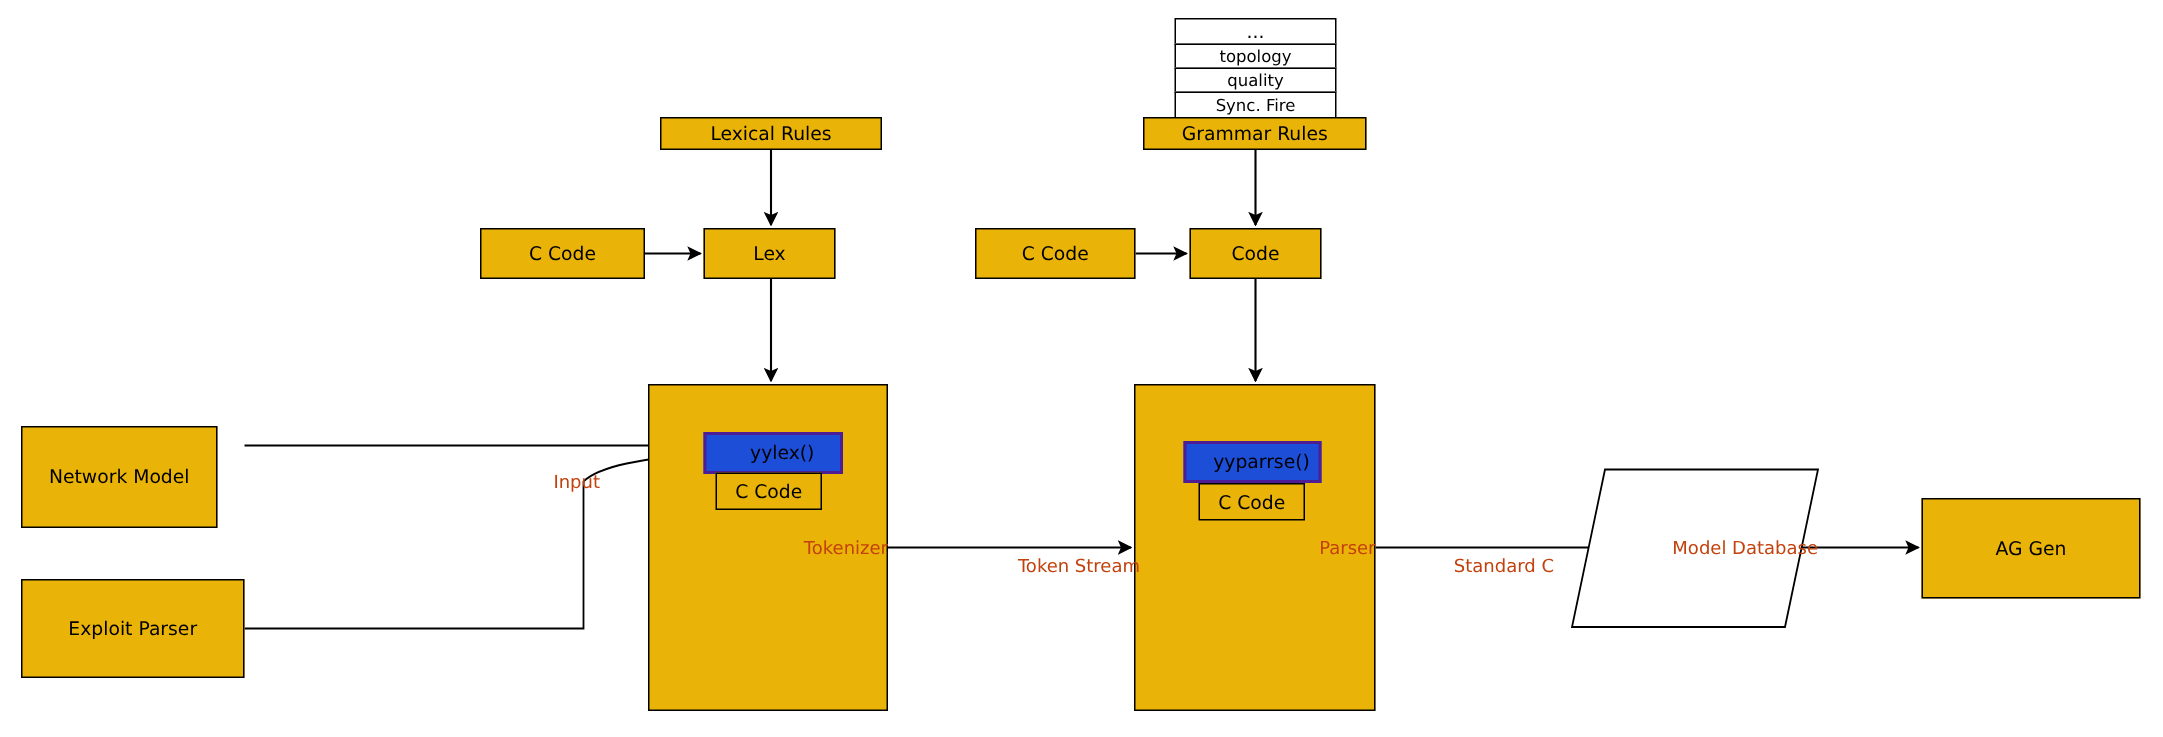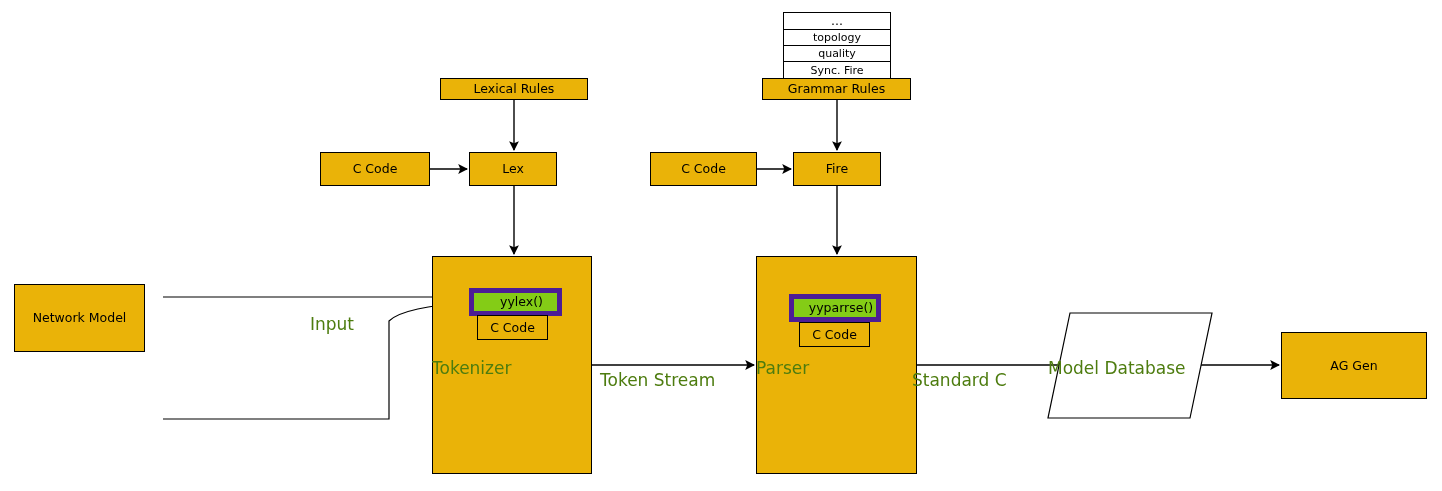--- a/index.html
+++ b/index.html
@@ -31,30 +31,30 @@
     background: #eab308;
     display: flex;
     align-items: center;
     justify-content: center;
     font-size: 12.5px;
     color: #000000;
     line-height: 1.1;
     text-align: center;
   }
   .node.highlight {
-    background: #84cc16;
-    border: 5px solid #4c1d95;
+    background: #1d4ed8;
+    border: 2px solid #4c1d95;
     padding-left: 12px;
   }
   .freelabel {
     position: absolute;
-    font-size: 17px;
-    color: #4d7c0f;
+    font-size: 12px;
+    color: #c2410c;
     white-space: nowrap;
-    text-align: left;
+    text-align: right;
   }
   .stackrow {
     position: absolute;
     box-sizing: border-box;
     border: 1px solid #000000;
     background: #ffffff;
     display: flex;
     align-items: center;
     justify-content: center;
     font-size: 11px;
@@ -110,24 +110,25 @@
   <div class="node" style="left:762px; top:78px; width:149px; height:22px;">Grammar Rules</div>
 
   <div class="node" style="left:440px; top:78px; width:148px; height:22px;">Lexical Rules</div>
 
   <div class="node" style="left:320px; top:152px; width:110px; height:34px;">C Code</div>
 
   <div class="node" style="left:469px; top:152px; width:88px; height:34px;">Lex</div>
 
   <div class="node" style="left:650px; top:152px; width:107px; height:34px;">C Code</div>
 
-  <div class="node" style="left:793px; top:152px; width:88px; height:34px;">Fire</div>
+  <div class="node" style="left:793px; top:152px; width:88px; height:34px;">Code</div>
 
   <div class="node" style="left:14px; top:284px; width:131px; height:68px;">Network Model</div>
 
+  <div class="node" style="left:14px; top:386px; width:149px; height:66px;">Exploit Parser</div>
 
   <div class="node" style="left:432px; top:256px; width:160px; height:218px; align-items:flex-start; justify-content:flex-start;"></div>
   <div class="node highlight" style="left:469px; top:288px; width:93px; height:28px;">yylex()</div>
   <div class="node" style="left:477px; top:315px; width:71px; height:25px;">C Code</div>
   <div class="freelabel" style="left:432px; top:358px; width:160px;">Tokenizer</div>
 
   <div class="node" style="left:756px; top:256px; width:161px; height:218px; align-items:flex-start; justify-content:flex-start;"></div>
   <div class="node highlight" style="left:789px; top:294px; width:92px; height:28px;">yyparrse()</div>
   <div class="node" style="left:799px; top:322px; width:71px; height:25px;">C Code</div>
   <div class="freelabel" style="left:756px; top:358px; width:161px;">Parser</div>

